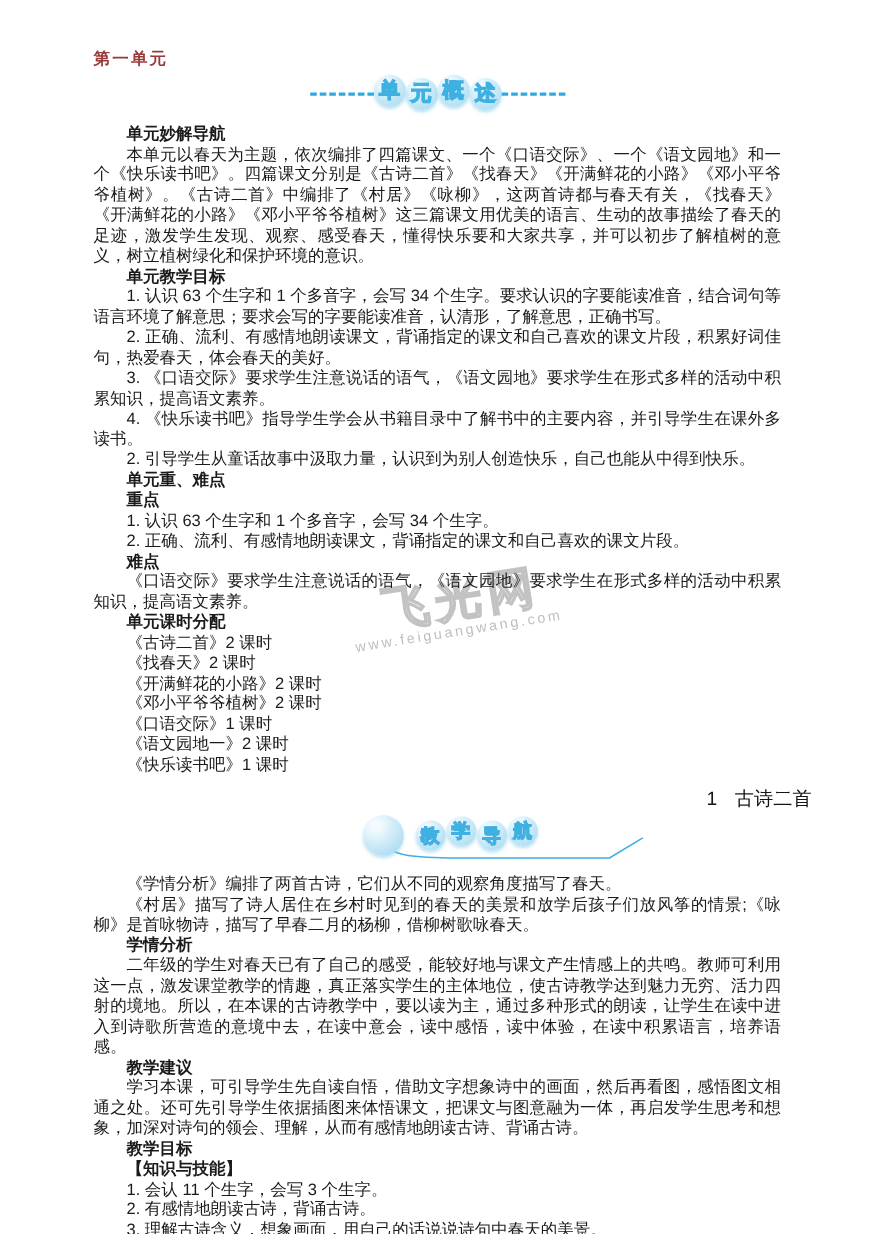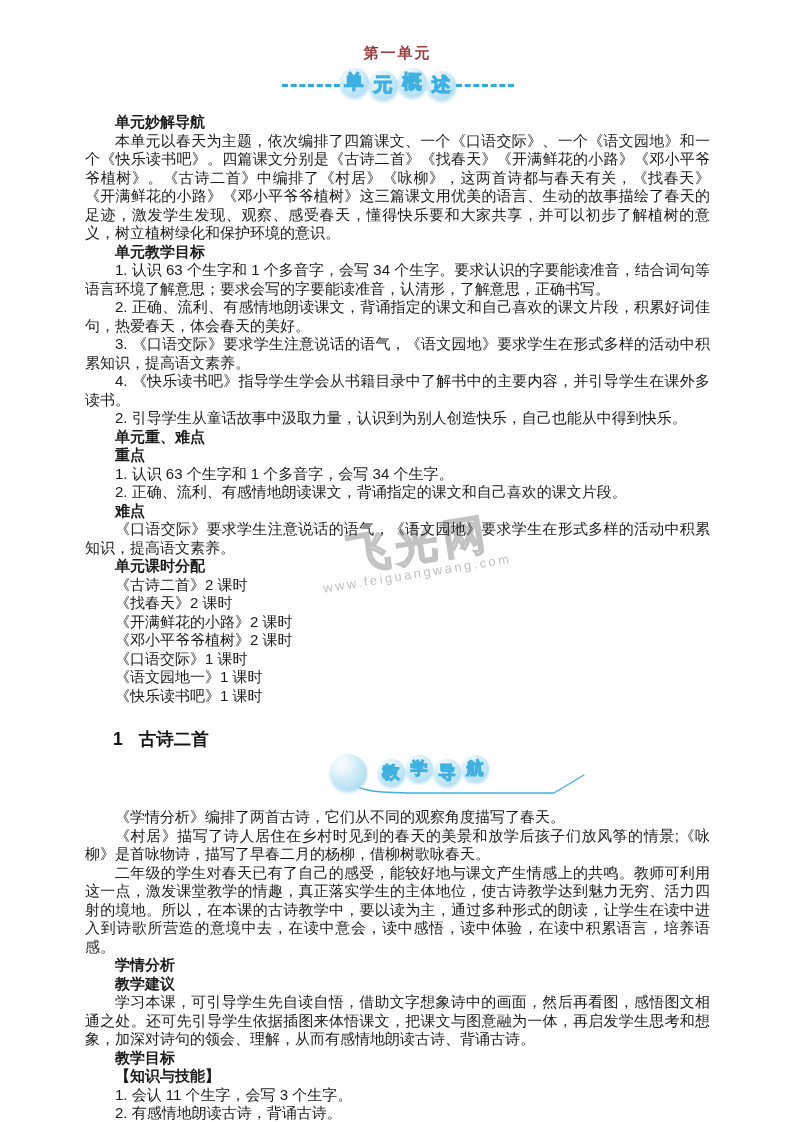--- a/index.html
+++ b/index.html
@@ -3,43 +3,43 @@
 <meta charset="utf-8">
 <style>
   html,body{margin:0;padding:0;background:#ffffff;}
   .page{
     position:relative;width:793px;height:1122px;background:#ffffff;overflow:hidden;
     font-family:"Liberation Sans", sans-serif;color:#1b1b1b;
   }
   .content{position:absolute;left:85px;top:44px;width:625px;z-index:1;}
 
   
-  .unit-label{text-align:center;font-size:15px;font-weight:bold;color:#9a3b3b;letter-spacing:2px;}
+  .unit-label{font-size:15px;font-weight:bold;color:#9a3b3b;letter-spacing:2px;}
 
   
   .banner1{display:flex;justify-content:center;align-items:center;margin:4px 0 10px 0;height:36px;}
   .dash-line{width:58px;height:0;border-top:3px dashed #2ea9e1;}
   .bubble{
     width:29px;height:29px;border-radius:50%;flex:0 0 auto;
     background:radial-gradient(circle at 35% 28%, #eef9fe 12%, #c2e6f6 58%, #a3d8f0 100%);
     display:flex;align-items:center;justify-content:center;
     font-size:19px;font-weight:bold;color:#ffffff;
     -webkit-text-stroke:1.2px #3fb0e2;text-shadow:0 0 1px #7bc9ec;
     box-shadow:0 2px 3px rgba(130,200,235,.55);margin:0 0px;
   }
   .banner1 .bubble:nth-child(odd){transform:translateY(-3px);}
 
   
   .blk{margin:0;font-size:15px;line-height:18.5px;text-indent:2em;text-align:justify;}
   .blk.heading{font-weight:bold;}
 
   
   .lesson-title{
-    text-align:left;font-size:17.5px;font-weight:bold;color:#141414;
-    margin-top:22px;transform:translateX(28px);
+    text-align:right;font-size:17.5px;font-weight:normal;color:#141414;
+    margin-top:9px;transform:translateX(28px);
   }
   .lesson-title .num{margin-right:16px;}
 
   
   .banner2{position:relative;width:260px;height:48px;margin:2px 0 7px 245px;}
   .big-bubble{
     position:absolute;left:0;top:1px;width:37px;height:37px;border-radius:50%;
     background:radial-gradient(circle at 32% 26%, #f4fbfe 10%, #cdeaf7 48%, #9bd5ef 100%);
     box-shadow:0 2px 3px rgba(130,200,235,.5);
   }
@@ -98,21 +98,21 @@
         <p class="blk para">1. 认识 63 个生字和 1 个多音字，会写 34 个生字。</p>
         <p class="blk para">2. 正确、流利、有感情地朗读课文，背诵指定的课文和自己喜欢的课文片段。</p>
         <p class="blk heading">难点</p>
         <p class="blk para">《口语交际》要求学生注意说话的语气，《语文园地》要求学生在形式多样的活动中积累知识，提高语文素养。</p>
         <p class="blk heading">单元课时分配</p>
         <p class="blk para">《古诗二首》2 课时</p>
         <p class="blk para">《找春天》2 课时</p>
         <p class="blk para">《开满鲜花的小路》2 课时</p>
         <p class="blk para">《邓小平爷爷植树》2 课时</p>
         <p class="blk para">《口语交际》1 课时</p>
-        <p class="blk para">《语文园地一》1 课时</p>
+        <p class="blk para">《语文园地一》2 课时</p>
         <p class="blk para">《快乐读书吧》1 课时</p>
       </div>
 
     <div class="lesson-title">
       <span class="num">1</span><span>古诗二首</span>
     </div>
 
     <div class="banner2">
       <svg class="swoosh" viewBox="0 0 260 48" xmlns="http://www.w3.org/2000/svg">
         <path d="M26,27 C20,37 46,40 86,40 L224,40 L254,22" fill="none" stroke="#3fb0e2" stroke-width="1.4" stroke-linecap="round" stroke-linejoin="round"></path>
@@ -122,22 +122,22 @@
           <span class="bubble">教</span>
           <span class="bubble">学</span>
           <span class="bubble">导</span>
           <span class="bubble">航</span>
         </div>
     </div>
 
     <div>
         <p class="blk para">《学情分析》编排了两首古诗，它们从不同的观察角度描写了春天。</p>
         <p class="blk para">《村居》描写了诗人居住在乡村时见到的春天的美景和放学后孩子们放风筝的情景;《咏柳》是首咏物诗，描写了早春二月的杨柳，借柳树歌咏春天。</p>
+        <p class="blk heading">学情分析</p>
         <p class="blk para">二年级的学生对春天已有了自己的感受，能较好地与课文产生情感上的共鸣。教师可利用这一点，激发课堂教学的情趣，真正落实学生的主体地位，使古诗教学达到魅力无穷、活力四射的境地。所以，在本课的古诗教学中，要以读为主，通过多种形式的朗读，让学生在读中进入到诗歌所营造的意境中去，在读中意会，读中感悟，读中体验，在读中积累语言，培养语感。</p>
-        <p class="blk heading">学情分析</p>
         <p class="blk heading">教学建议</p>
         <p class="blk para">学习本课，可引导学生先自读自悟，借助文字想象诗中的画面，然后再看图，感悟图文相通之处。还可先引导学生依据插图来体悟课文，把课文与图意融为一体，再启发学生思考和想象，加深对诗句的领会、理解，从而有感情地朗读古诗、背诵古诗。</p>
         <p class="blk heading">教学目标</p>
         <p class="blk heading">【知识与技能】</p>
         <p class="blk para">1. 会认 11 个生字，会写 3 个生字。</p>
         <p class="blk para">2. 有感情地朗读古诗，背诵古诗。</p>
         <p class="blk para">3. 理解古诗含义，想象画面，用自己的话说说诗句中春天的美景。</p>
       </div>
 
   </div>

